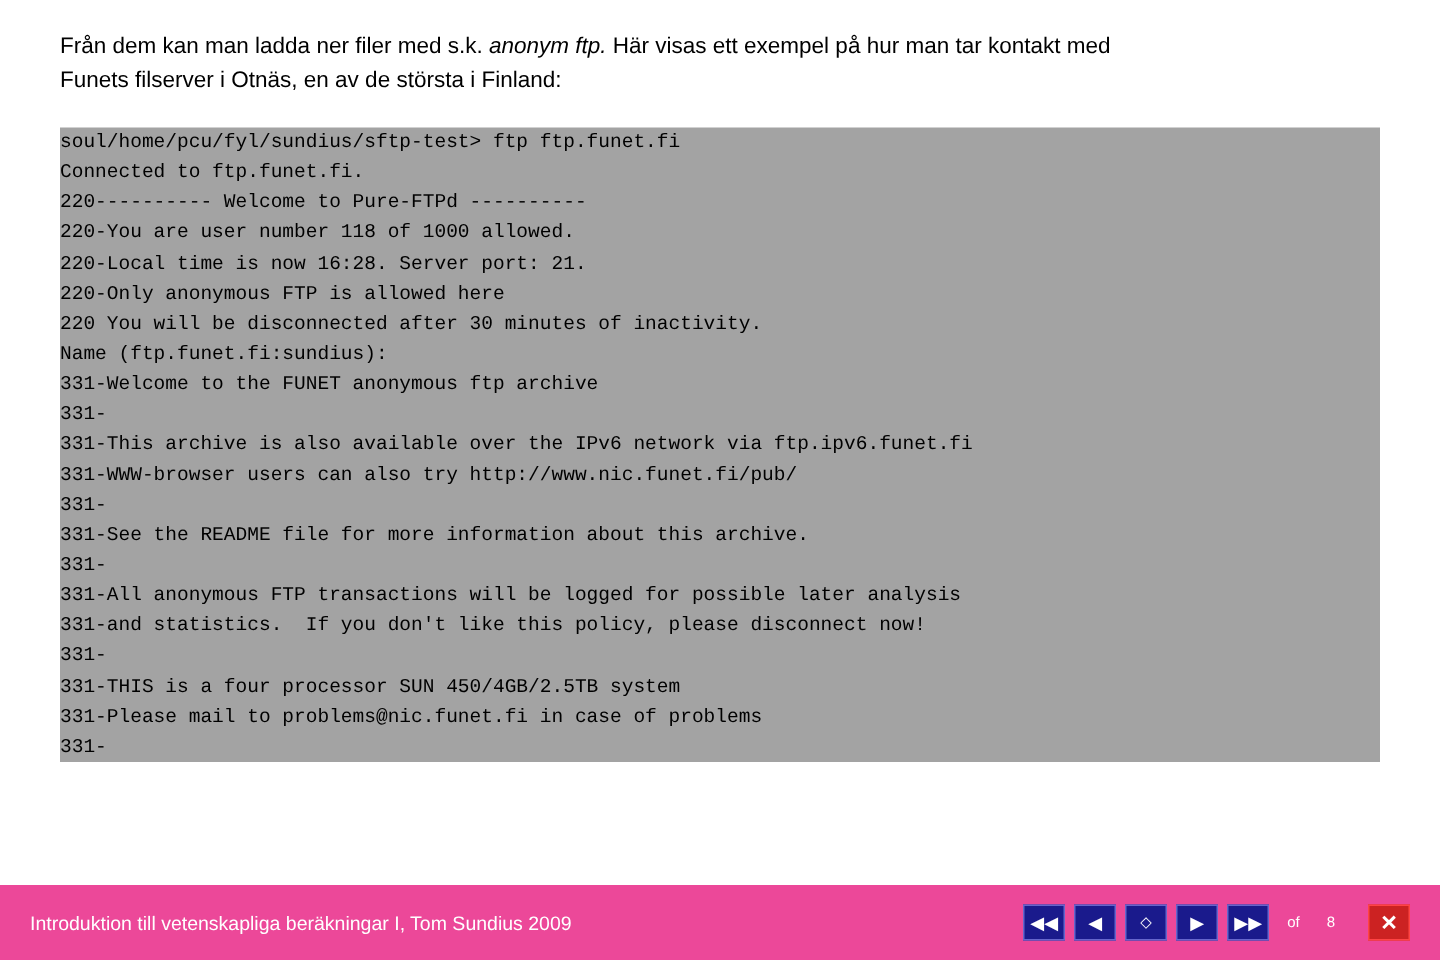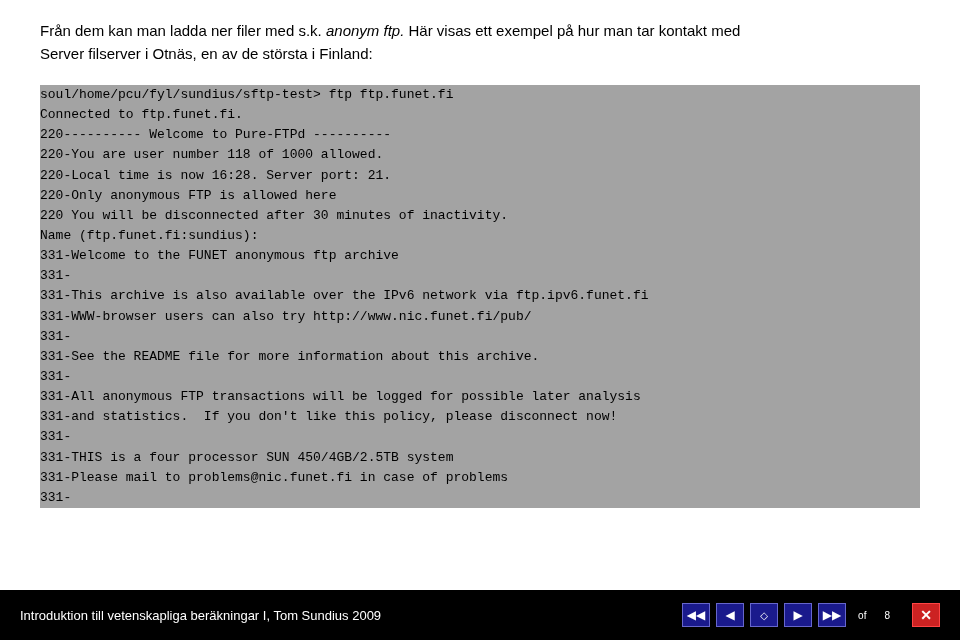--- a/index.html
+++ b/index.html
@@ -43,21 +43,21 @@
       background: #a3a3a3;
       margin-top: 20px;
     }
 
     .footer-bar {
       position: absolute;
       bottom: 0;
       left: 0;
       right: 0;
       height: 50px;
-      background: #000000;
+      background: #ec4899;
       display: flex;
       align-items: center;
       justify-content: space-between;
       padding: 0 20px;
     }
 
     .footer-text {
       color: #ffffff;
       font-size: 13px;
       font-family: Arial, sans-serif;
@@ -116,21 +116,21 @@
       cursor: pointer;
       font-size: 10px;
     }
   </style>
 </head>
 <body>
 
 <div class="main-content">
   <p class="intro-text">
     <span>Från dem kan man ladda ner filer med s.k. </span><span class="italic">anonym ftp.</span><span> Här visas ett exempel på hur man tar kontakt med</span><br>
-    <span>Server filserver i Otnäs, en av de största i Finland:</span>
+    <span>Funets filserver i Otnäs, en av de största i Finland:</span>
   </p>
   <div class="code-block">soul/home/pcu/fyl/sundius/sftp-test&gt; ftp ftp.funet.fi
 Connected to ftp.funet.fi.
 220---------- Welcome to Pure-FTPd ----------
 220-You are user number 118 of 1000 allowed.
 220-Local time is now 16:28. Server port: 21.
 220-Only anonymous FTP is allowed here
 220 You will be disconnected after 30 minutes of inactivity.
 Name (ftp.funet.fi:sundius):
 331-Welcome to the FUNET anonymous ftp archive

